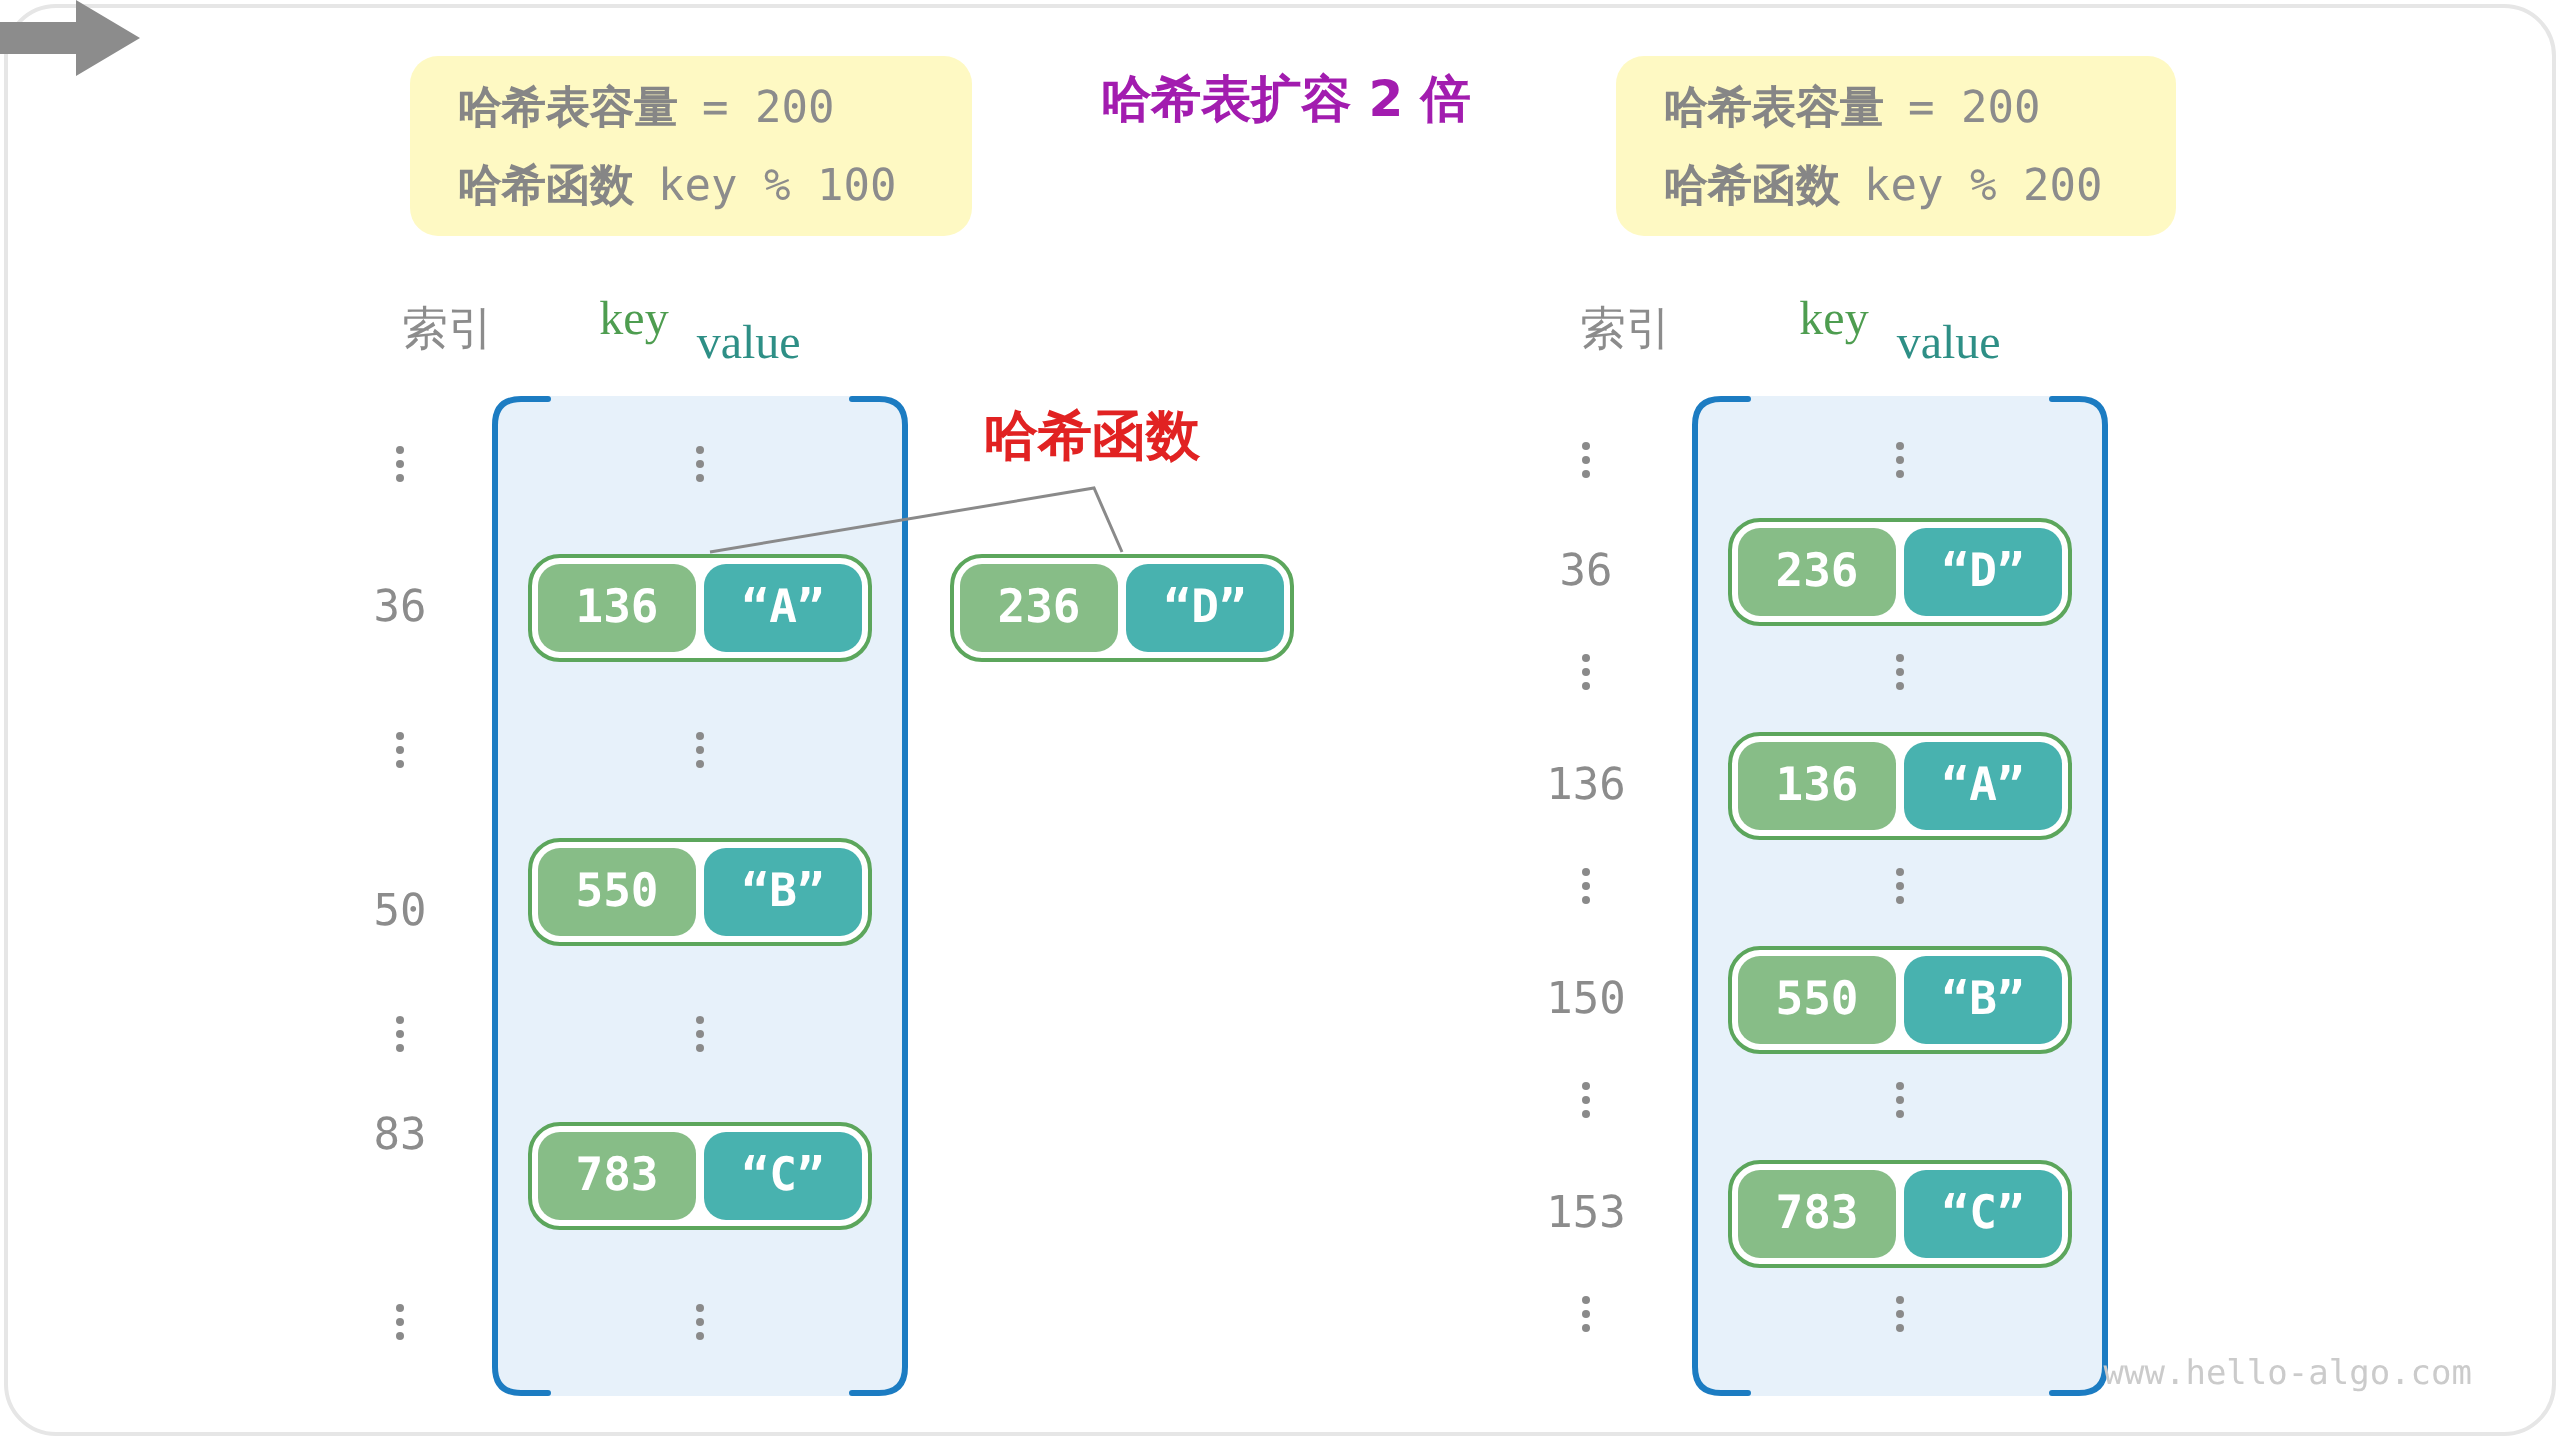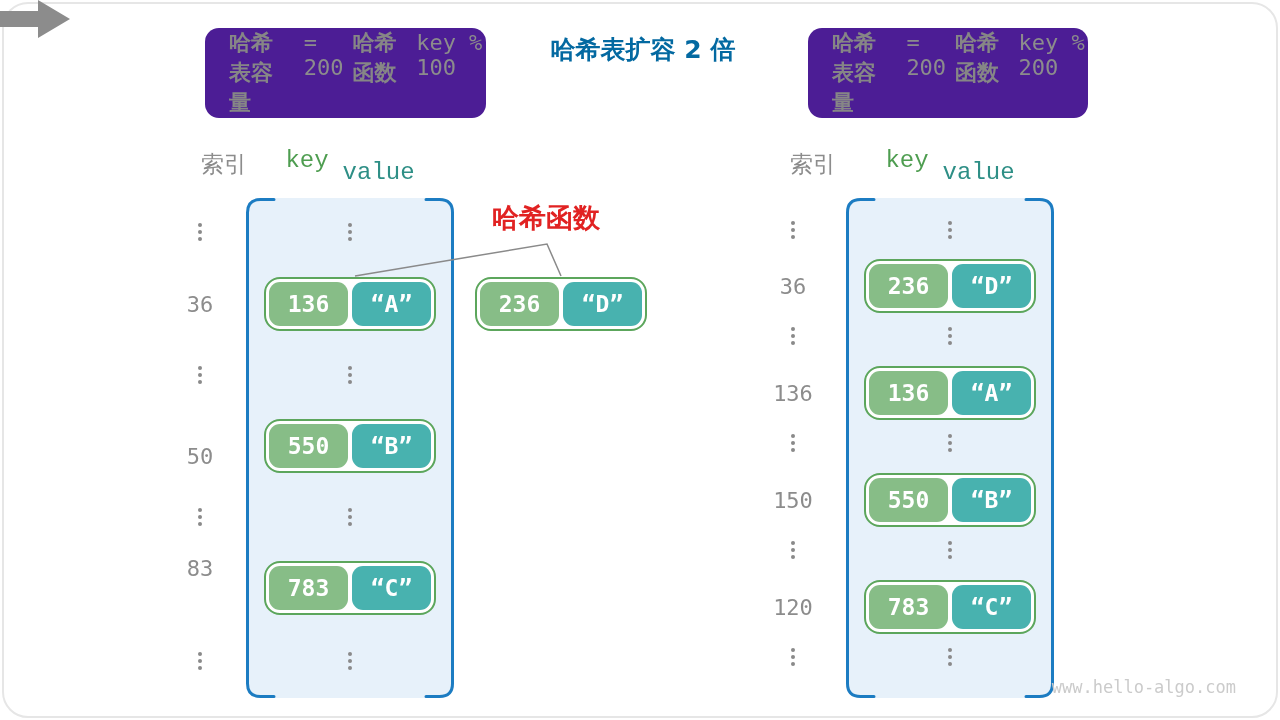--- a/index.html
+++ b/index.html
@@ -9,41 +9,41 @@
     font-family:"DejaVu Sans","Liberation Sans",sans-serif;
   }
 
   .frame {
     position:absolute; inset:2px; border:2px solid #E6E6E6; border-radius:26px;
     pointer-events:none;
   }
 
   
   .info-box {
-    position:absolute; background:#4c1d95; border-radius:14px;
-    display:flex; flex-direction:row; justify-content:center; gap:9px;
+    position:absolute; background:#fef9c3; border-radius:14px;
+    display:flex; flex-direction:column; justify-content:center; gap:9px;
     padding-left:24px; box-sizing:border-box;
   }
   .info-line { display:flex; gap:12px; align-items:baseline; font-size:22px; }
   .info-cjk { font-weight:bold; color:#868686; }
   .info-mono { font-family:"DejaVu Sans Mono","Liberation Mono",monospace; color:#8C8C8C; }
 
   .title {
     position:absolute; transform:translateX(-50%);
-    font-weight:bold; font-size:25px; color:#0369a1; white-space:nowrap;
+    font-weight:bold; font-size:25px; color:#a21caf; white-space:nowrap;
   }
 
   
   .hdr-index {
     position:absolute; transform:translateX(-50%);
     color:#8C8C8C; font-size:23px; white-space:nowrap;margin-left:24px;
   }
   .hdr-kv {
     position:absolute; transform:translateX(-50%);
-    display:flex; gap:14px; font-family:Liberation Mono, monospace;
+    display:flex; gap:14px; font-family:Liberation Serif, serif;
     font-size:24px; white-space:nowrap;
   }
   .hdr-key   { color:var(--header-key-green,#4E9D50); }
   .hdr-value { color:var(--header-value-teal,#2E8F86);margin-top:12px; }
 
   
   .container {
     position:absolute; width:208px; height:500px;
     background:var(--container-fill,#E7F1FA); border-radius:14px;
   }
@@ -230,21 +230,21 @@
     <i></i>
     <i></i>
     <i></i>
   </div>
 <div class="idx" style="left:793px;top:500px;">150</div>
 <div class="dots" style="left:793px;top:550px;">
     <i></i>
     <i></i>
     <i></i>
   </div>
-<div class="idx" style="left:793px;top:607px;">120</div>
+<div class="idx" style="left:793px;top:607px;">153</div>
 <div class="dots" style="left:793px;top:657px;">
     <i></i>
     <i></i>
     <i></i>
   </div>
 
 <div class="dots" style="left:950px;top:230px;">
     <i></i>
     <i></i>
     <i></i>

